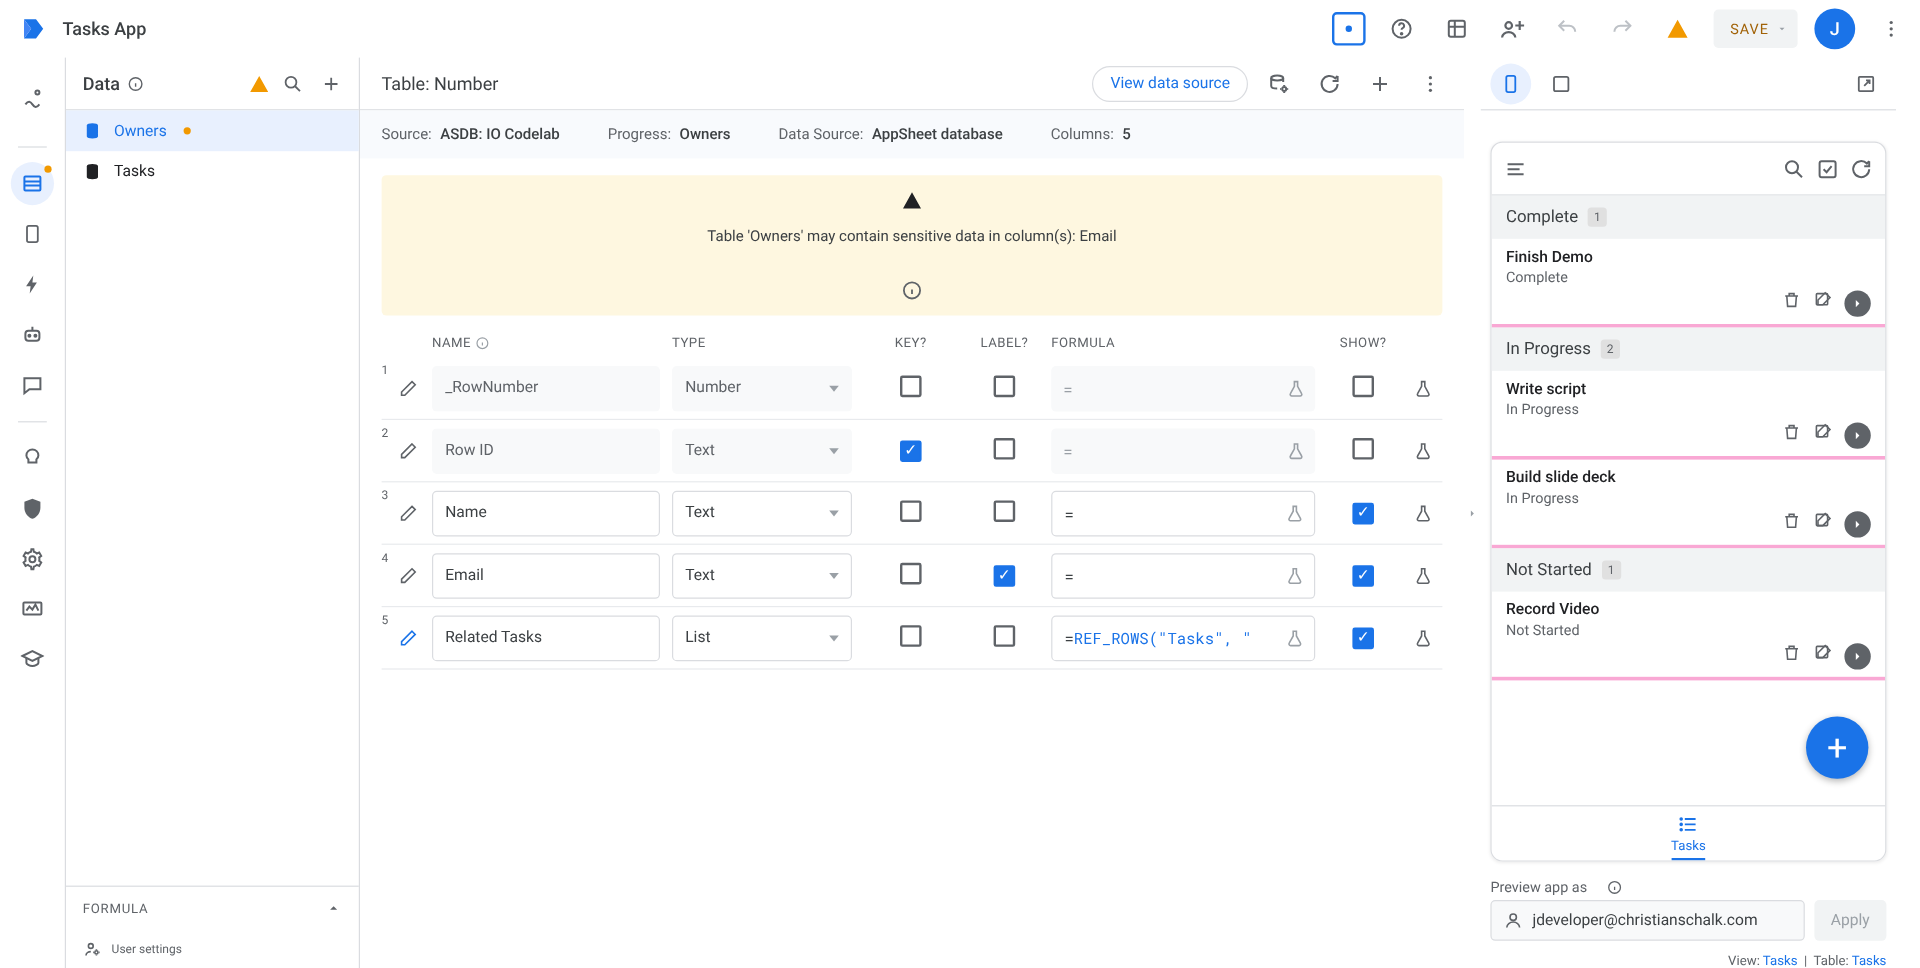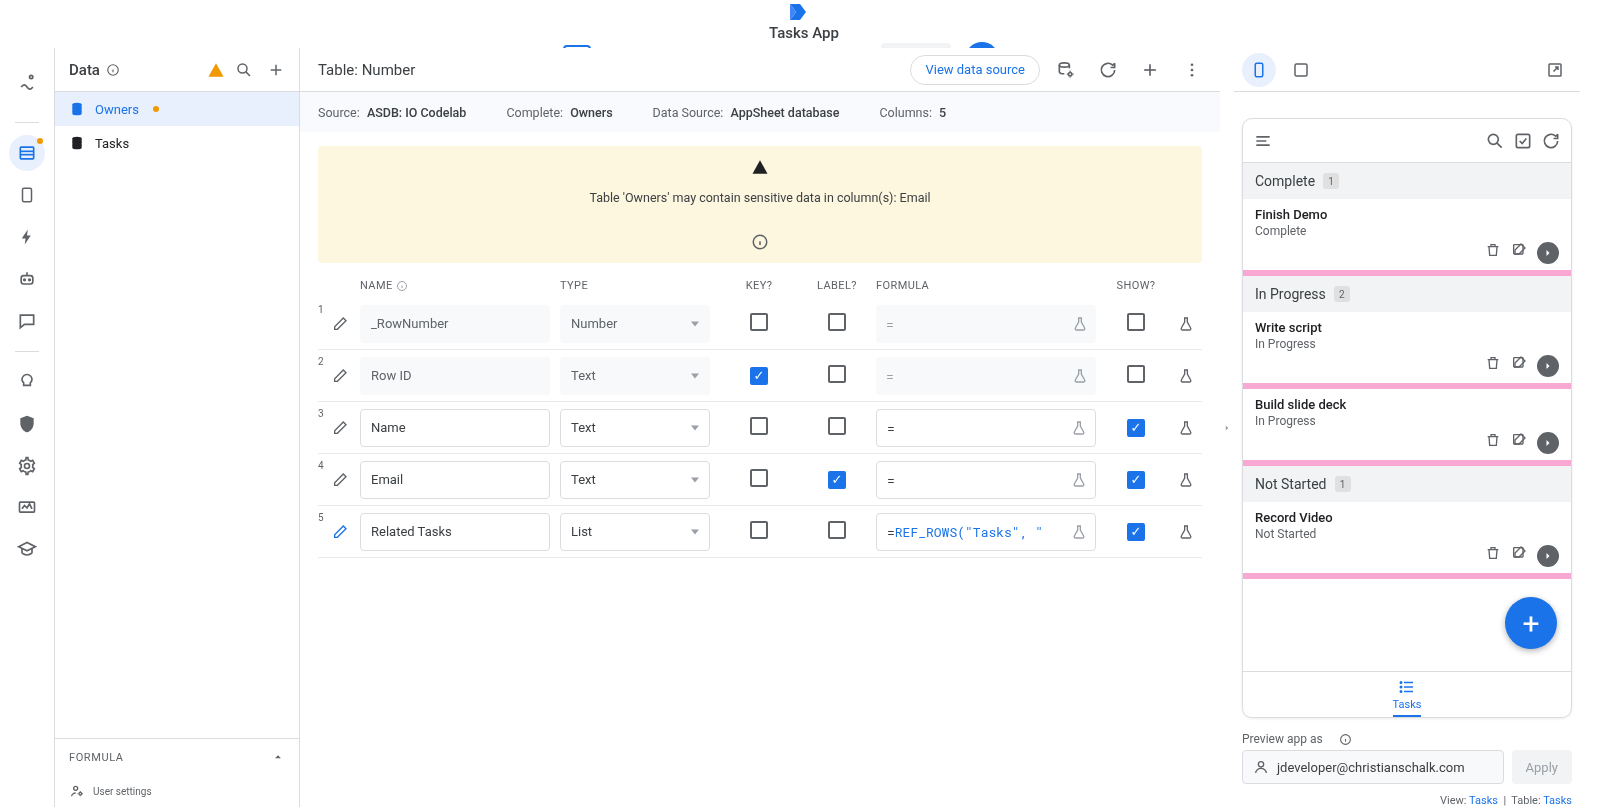--- a/index.html
+++ b/index.html
@@ -24,21 +24,20 @@
     height: 807px;
     width: 1600px;
   }
   
   .topbar {
     height: 48px;
     display: flex;
     align-items: center;
     padding: 0 8px 0 16px;
     border-bottom: 1px solid transparent;
-    flex-direction: column;
   }
   .logo {
     width: 24px; height: 24px; margin-right: 12px;
     display:flex; align-items:center; justify-content:center;
   }
   .app-title { font-size: 15px; font-weight: 500; color:#3c4043; }
   .topbar-spacer { flex: 1; }
   .topbar-actions { display: flex; align-items: center; gap: 14px; }
   .icon-btn {
     width: 32px; height: 32px; border-radius: 50%;
@@ -220,21 +219,21 @@
   .group-header {
     background:#f1f3f4; height:36px; display:flex; align-items:center;
     padding:0 12px; gap:8px; font-size:14px; color:#3c4043;
   }
   .badge {
     background:#e0e0e0; border-radius:3px; min-width:16px; height:16px;
     font-size:10px; display:flex;align-items:center;justify-content:center;
     padding:0 4px; color:#5f6368;
   }
   .task-item {
-    padding:8px 12px 2px 12px; border-bottom:6px solid #f9a8d4;
+    padding:8px 12px 2px 12px; border-bottom:3px solid #f9a8d4;
   }
   .task-item .t-title { font-size:13px; font-weight:500; color:#202124; }
   .task-item .t-status { font-size:12px; color:#5f6368; margin-top:2px; }
   .task-actions {
     display:flex; justify-content:flex-end; gap:10px; padding:4px 0; color:#5f6368;
   }
   .task-actions .circ {
     width:22px;height:22px;border-radius:50%;background:#5f6368;color:#fff;
     display:flex;align-items:center;justify-content:center;font-size:12px;
   }
@@ -521,21 +520,21 @@
       <div class="icon-btn">
         <svg width="18" height="18" viewBox="0 0 24 24" fill="currentColor">
             <circle cx="12" cy="5" r="1.8"></circle>
             <circle cx="12" cy="12" r="1.8"></circle>
             <circle cx="12" cy="19" r="1.8"></circle>
           </svg>
       </div>
     </div>
     <div class="meta-row">
       <span><span>Source:</span> <b>ASDB: IO Codelab</b></span>
-      <span><span>Complete:</span> <b>Owners</b></span>
+      <span><span>Progress:</span> <b>Owners</b></span>
       <span><span>Data Source:</span> <b>AppSheet database</b></span>
       <span><span>Columns:</span> <b>5</b></span>
     </div>
     <div class="warning-banner">
       <svg width="18" height="18" viewBox="0 0 24 24" fill="#202124">
           <path d="M12 3 2 21h20L12 3zm1 14h-2v2h2v-2zm0-6h-2v5h2v-5z"></path>
         </svg>
       <span>Table 'Owners' may contain sensitive data in column(s): Email</span>
       <div class="spacer"></div>
       <svg width="18" height="18" viewBox="0 0 24 24" fill="none" stroke="#5f6368" stroke-width="2">

